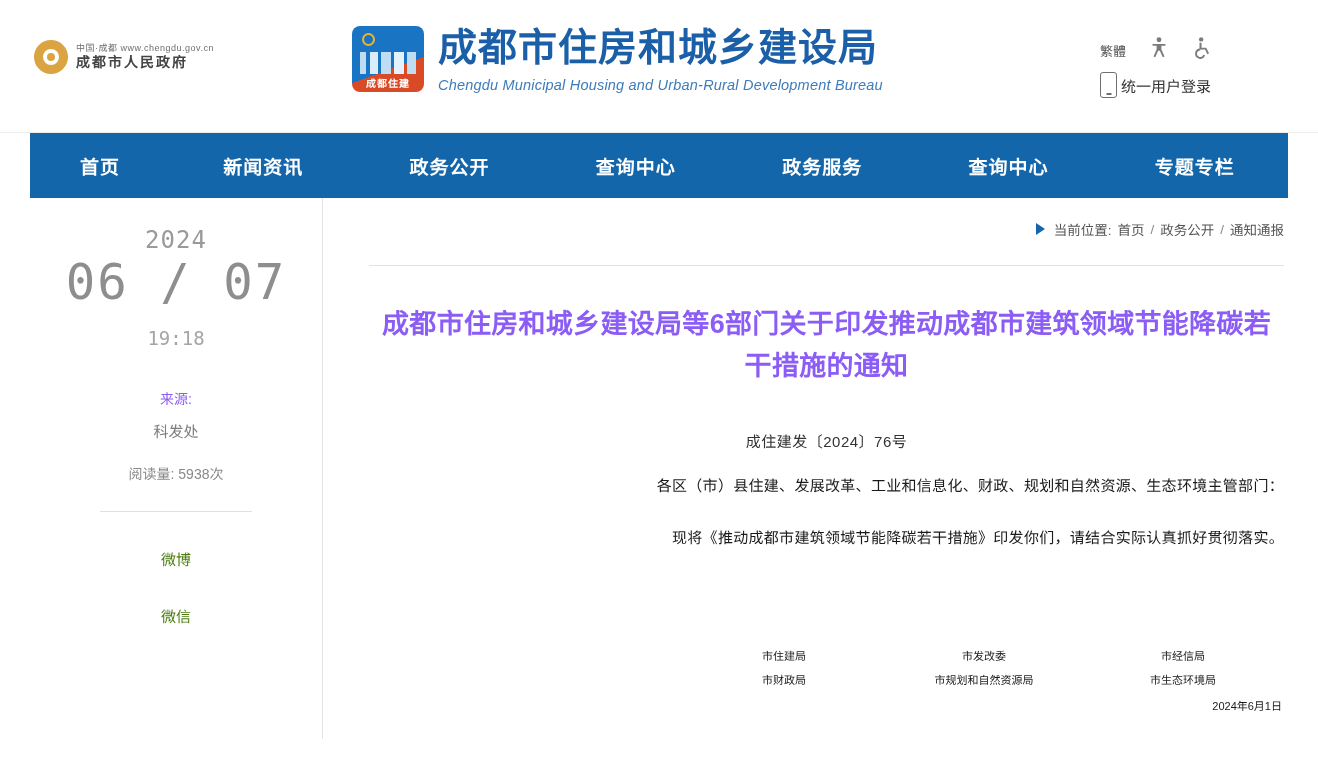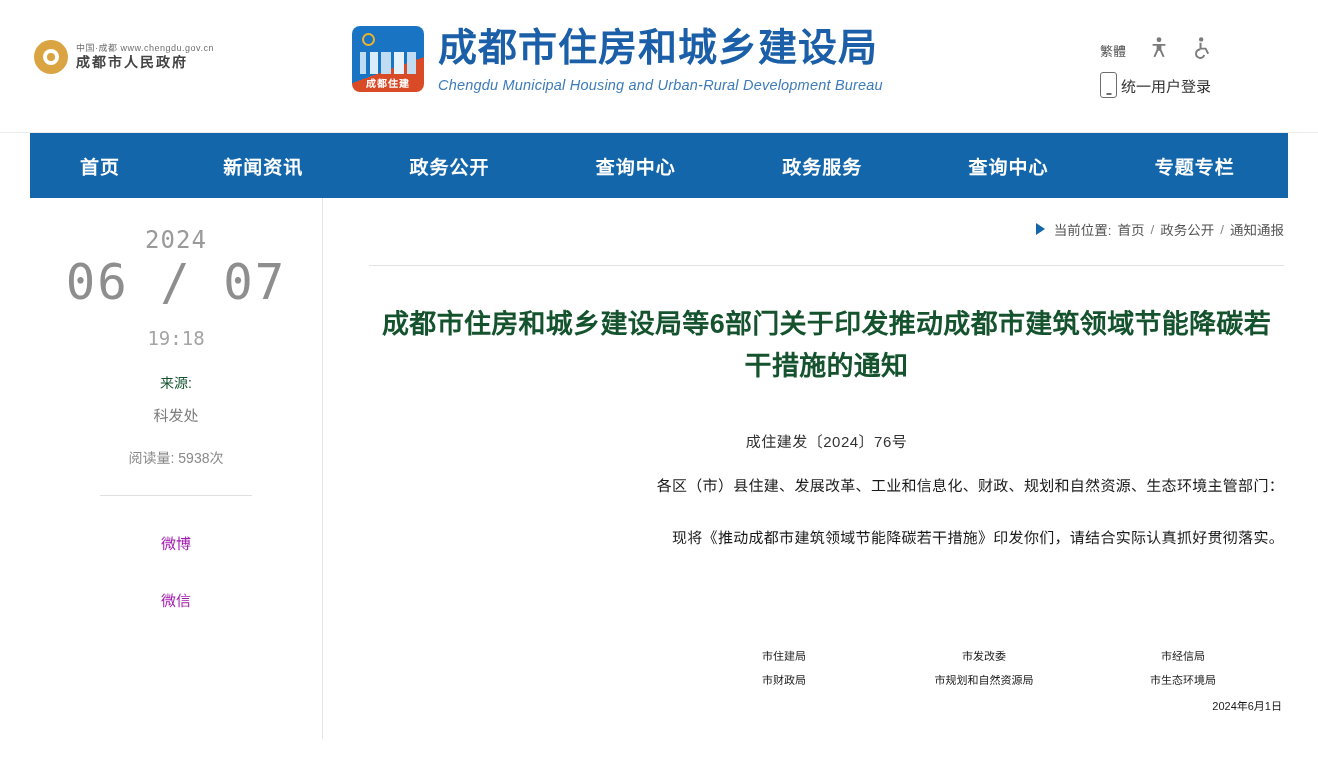--- a/index.html
+++ b/index.html
@@ -229,42 +229,42 @@
     font-family: "DejaVu Sans Mono", monospace;
   }
   .side .time {
     font-size: 19px;
     color: #a5a5a5;
     margin-top: 16px;
     font-family: "DejaVu Sans Mono", monospace;
   }
   .side .src-label {
     font-size: 14px;
-    color: #14532d;
-    margin-top: 23px;
+    color: #8b5cf6;
+    margin-top: 39px;
   }
   .side .src-value {
     font-size: 15px;
     color: #7d7d7d;
     margin-top: 12px;
   }
   .side .views {
     font-size: 14px;
     color: #8a8a8a;
     margin-top: 22px;
   }
   .side-sep {
     width: 152px;
     height: 1px;
     background: #e0e0e0;
     margin: 28px auto 0;
   }
   .side .share {
     font-size: 15px;
-    color: #a21caf;
+    color: #4d7c0f;
     margin-top: 36px;
     cursor: pointer;
   }
   .side .share.second { margin-top: 36px; }
 
   .main {
     flex: 1 1 auto;
     padding: 0 4px 0 46px;
     min-width: 0;
   }
@@ -289,21 +289,21 @@
 
   .rule {
     height: 1px;
     background: #e3e3e3;
     margin-top: 26px;
   }
 
   .doc-title {
     font-size: 27px;
     font-weight: bold;
-    color: #14532d;
+    color: #8b5cf6;
     text-align: center;
     line-height: 1.55;
     margin-top: 38px;
     letter-spacing: .3px;
   }
   .doc-number {
     text-align: center;
     font-size: 15px;
     color: #333333;
     margin-top: 42px;

